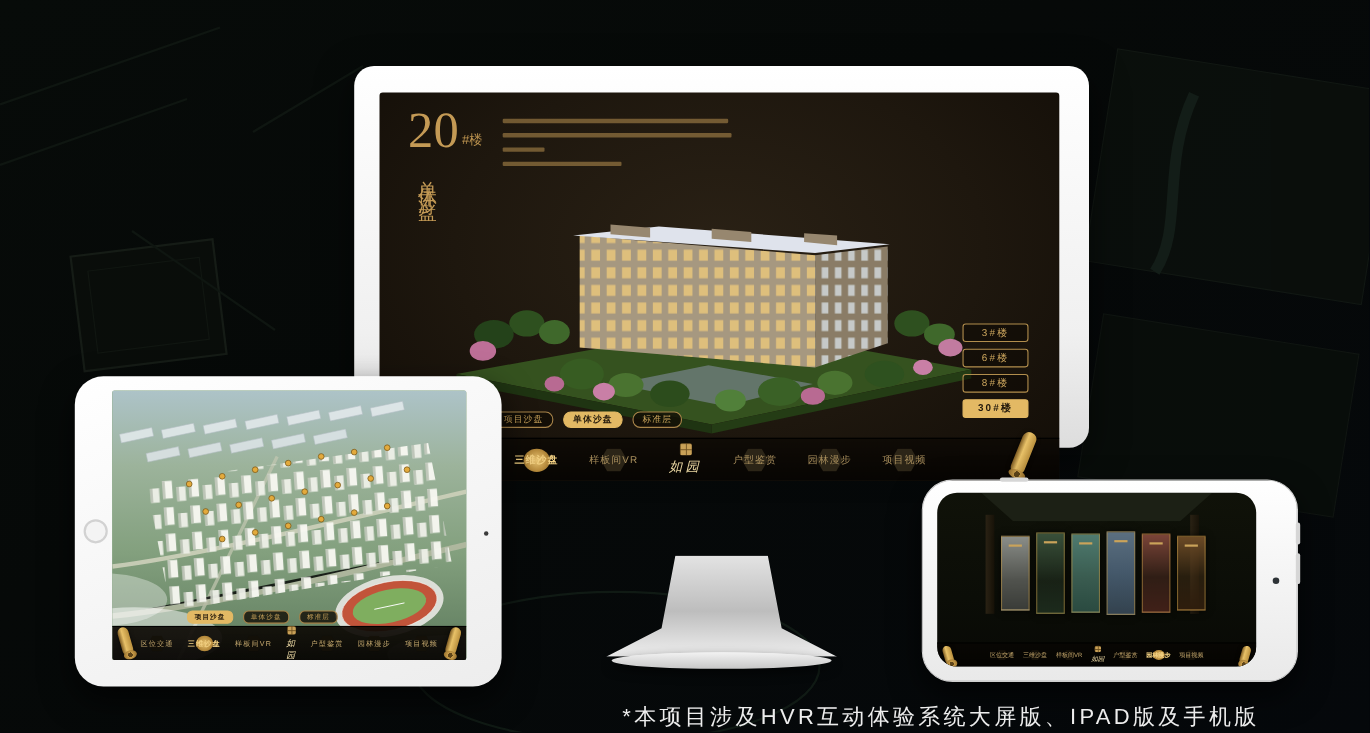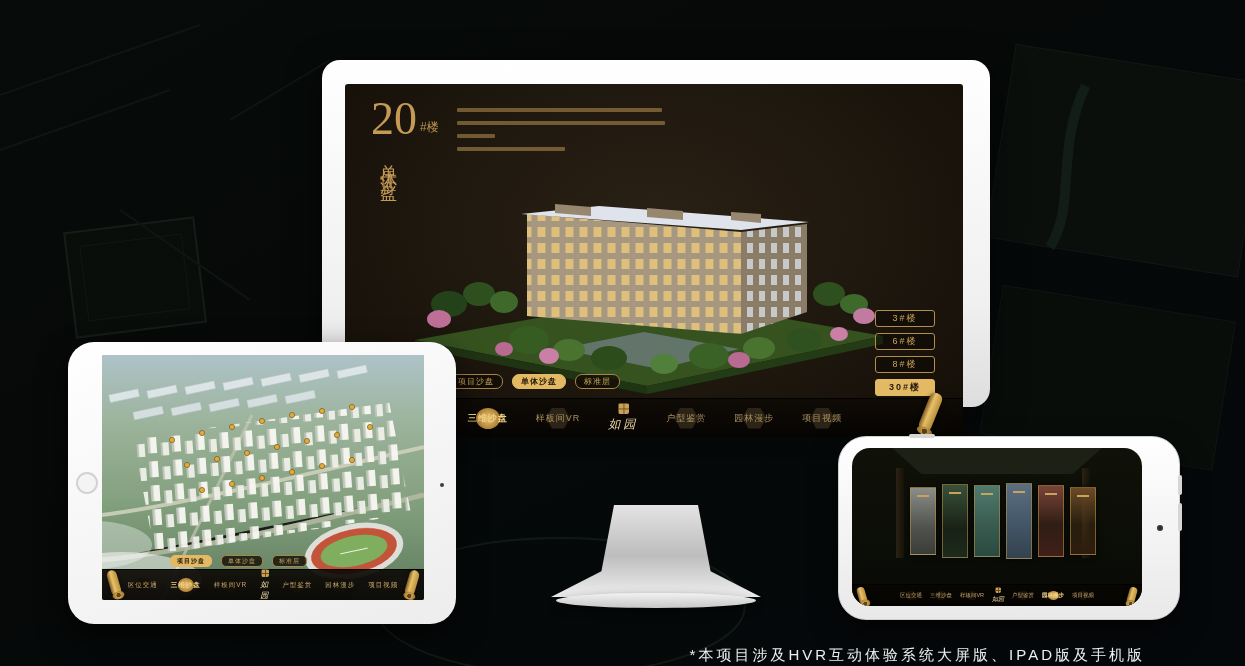--- a/index.html
+++ b/index.html
@@ -6,21 +6,21 @@
   .stage{position:relative;width:1245px;height:666px;overflow:hidden;
          background:linear-gradient(150deg,#070b09 0%,#060908 40%,#05080b 100%);
          font-family:"Liberation Sans",sans-serif;}
   
   .bg-decor{position:absolute;inset:0;z-index:0;opacity:.75;}
   
   .title{position:absolute;top:5px;left:0;right:0;z-index:2;text-align:center;
          color:#f4f4f4;font-size:41px;font-weight:bold;letter-spacing:9px;}
   
   .footnote{position:absolute;right:100px;bottom:1px;z-index:4;color:#ededed;
-            font-size:15px;letter-spacing:3px;}
+            font-size:20px;letter-spacing:3px;}
   
   .monitor{position:absolute;left:322px;top:60px;z-index:1;}
   .stand-neck{position:absolute;left:229px;top:445px;width:210px;height:92px;
               background:linear-gradient(180deg,#e3e3e3,#bdbdbd 55%,#efefef);
               clip-path:polygon(30% 0,70% 0,76% 72%,100% 100%,0 100%,24% 72%);}
   .stand-base{position:absolute;left:234px;top:533px;width:200px;height:15px;border-radius:50%;
               background:linear-gradient(180deg,#f2f2f2,#c7c7c7);box-shadow:0 4px 10px rgba(0,0,0,.6);}
   .monitor-frame{position:absolute;left:0;top:0;width:668px;height:347px;border-radius:18px;
                  background:linear-gradient(180deg,#ffffff,#f0f0f0 70%,#dddddd);
                  box-shadow:0 10px 34px rgba(0,0,0,.55);}
@@ -33,21 +33,21 @@
   .hl-big{font-family:"Liberation Serif",serif;font-size:46px;line-height:1;color:#c49a55;}
   .hl-suffix{font-size:12px;margin-left:3px;margin-bottom:6px;color:#bf9550;}
   .hl-vert{margin-top:8px;margin-left:6px;writing-mode:vertical-rl;font-size:17px;
            letter-spacing:7px;color:#c49a55;height:118px;}
   .intro-bars{position:absolute;left:112px;top:24px;width:215px;}
   .intro-bars div{height:4px;background:rgba(198,156,86,.5);margin-bottom:9px;border-radius:1px;}
   .ib1{width:205px;} .ib2{width:208px;} .ib3{width:38px;} .ib4{width:108px;}
   
   .bld-wrap{position:absolute;left:64px;top:60px;width:480px;height:254px;}
   
-  .floor-btns{position:absolute;right:28px;top:210px;display:flex;flex-direction:column;gap:6px;margin-top:16px;}
+  .floor-btns{position:absolute;right:28px;top:210px;display:flex;flex-direction:column;gap:6px;}
   .fbtn{width:58px;height:15px;border:1px solid #b28e4d;border-radius:3px;color:#caa45c;
         background:rgba(10,6,2,.45);font-size:9px;letter-spacing:2px;display:flex;
         align-items:center;justify-content:center;}
   .fbtn.sel{background:#e3b964;border-color:#e3b964;color:#241a0d;font-weight:bold;}
   
   .pills{position:absolute;display:flex;gap:9px;}
   .monitor-pills{left:104px;top:290px;}
   .pill{height:13px;padding:0 8px;border-radius:7px;border:1px solid #a9854a;color:#c8a25a;
         background:rgba(18,12,5,.8);font-size:8px;letter-spacing:1px;display:flex;
         align-items:center;justify-content:center;}

